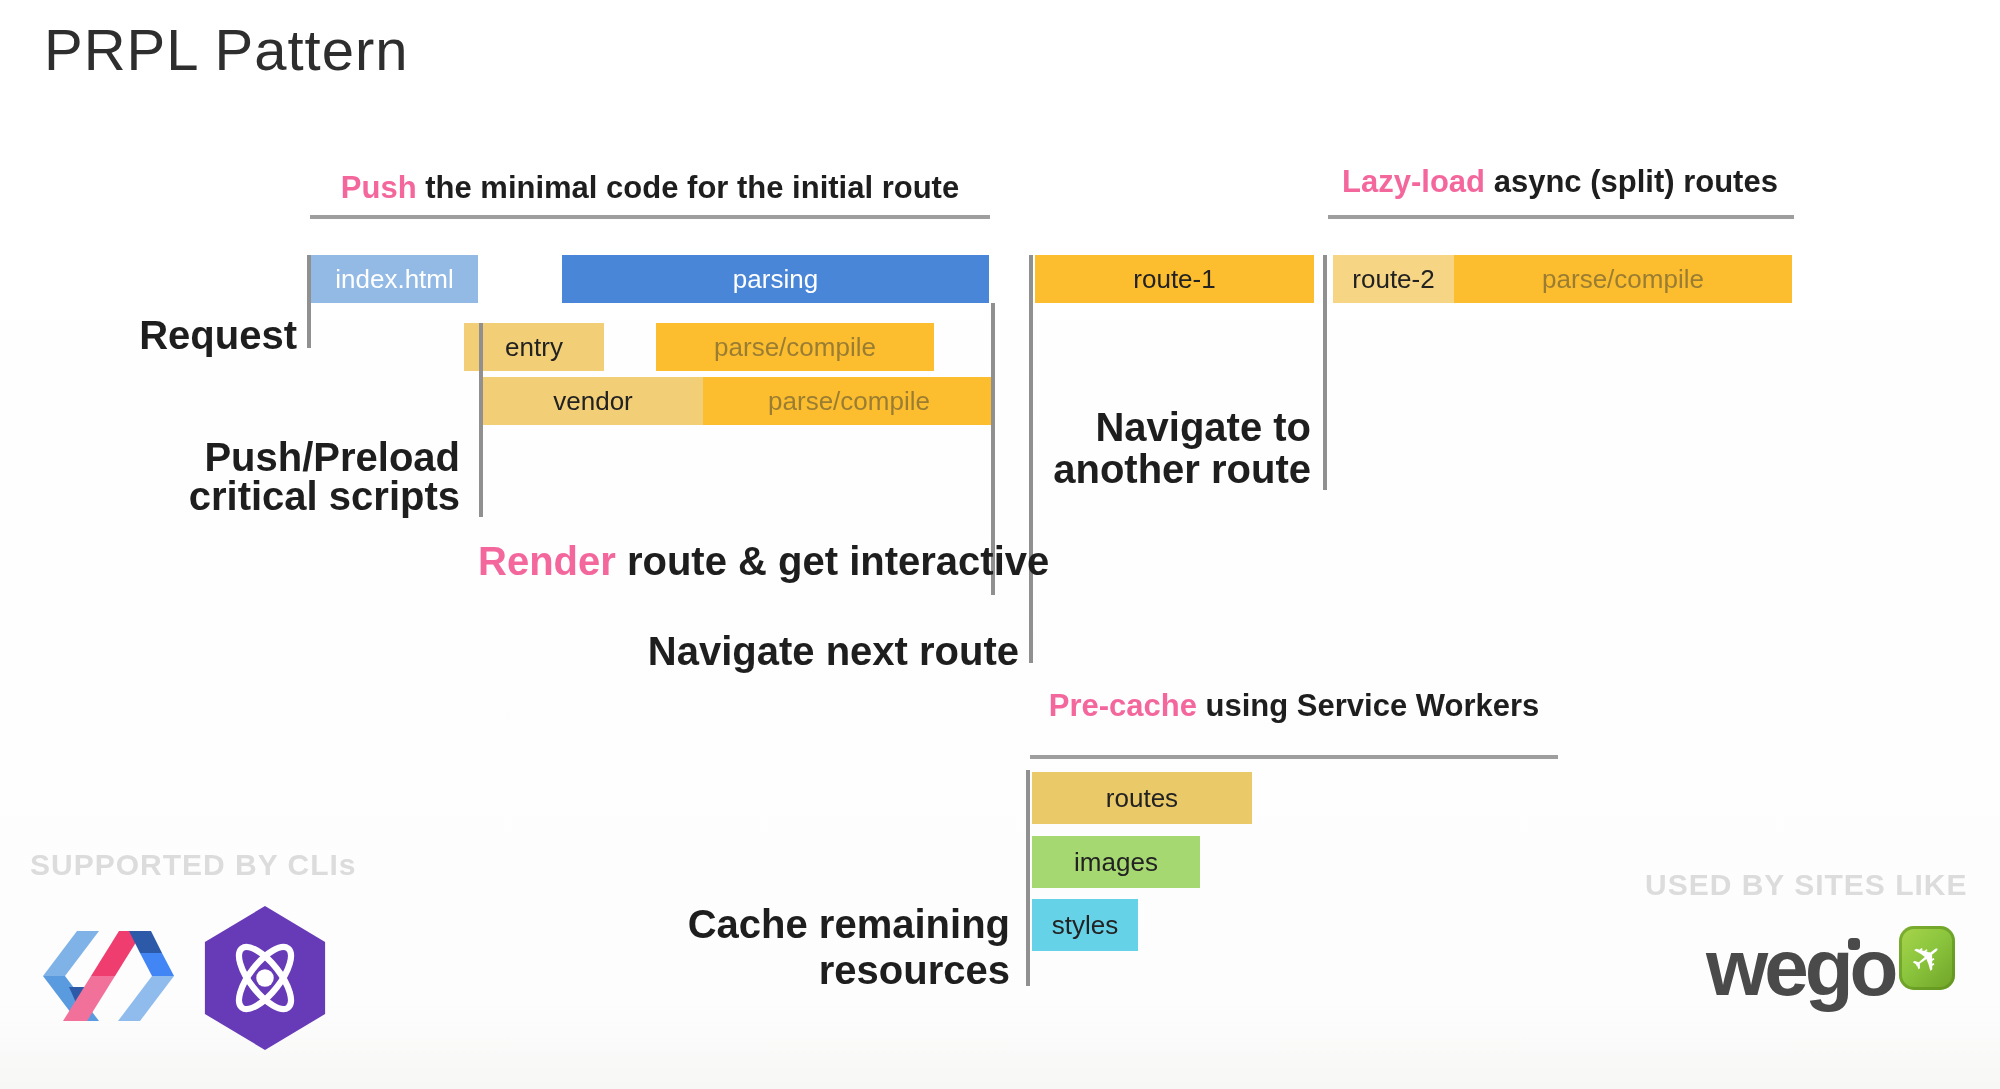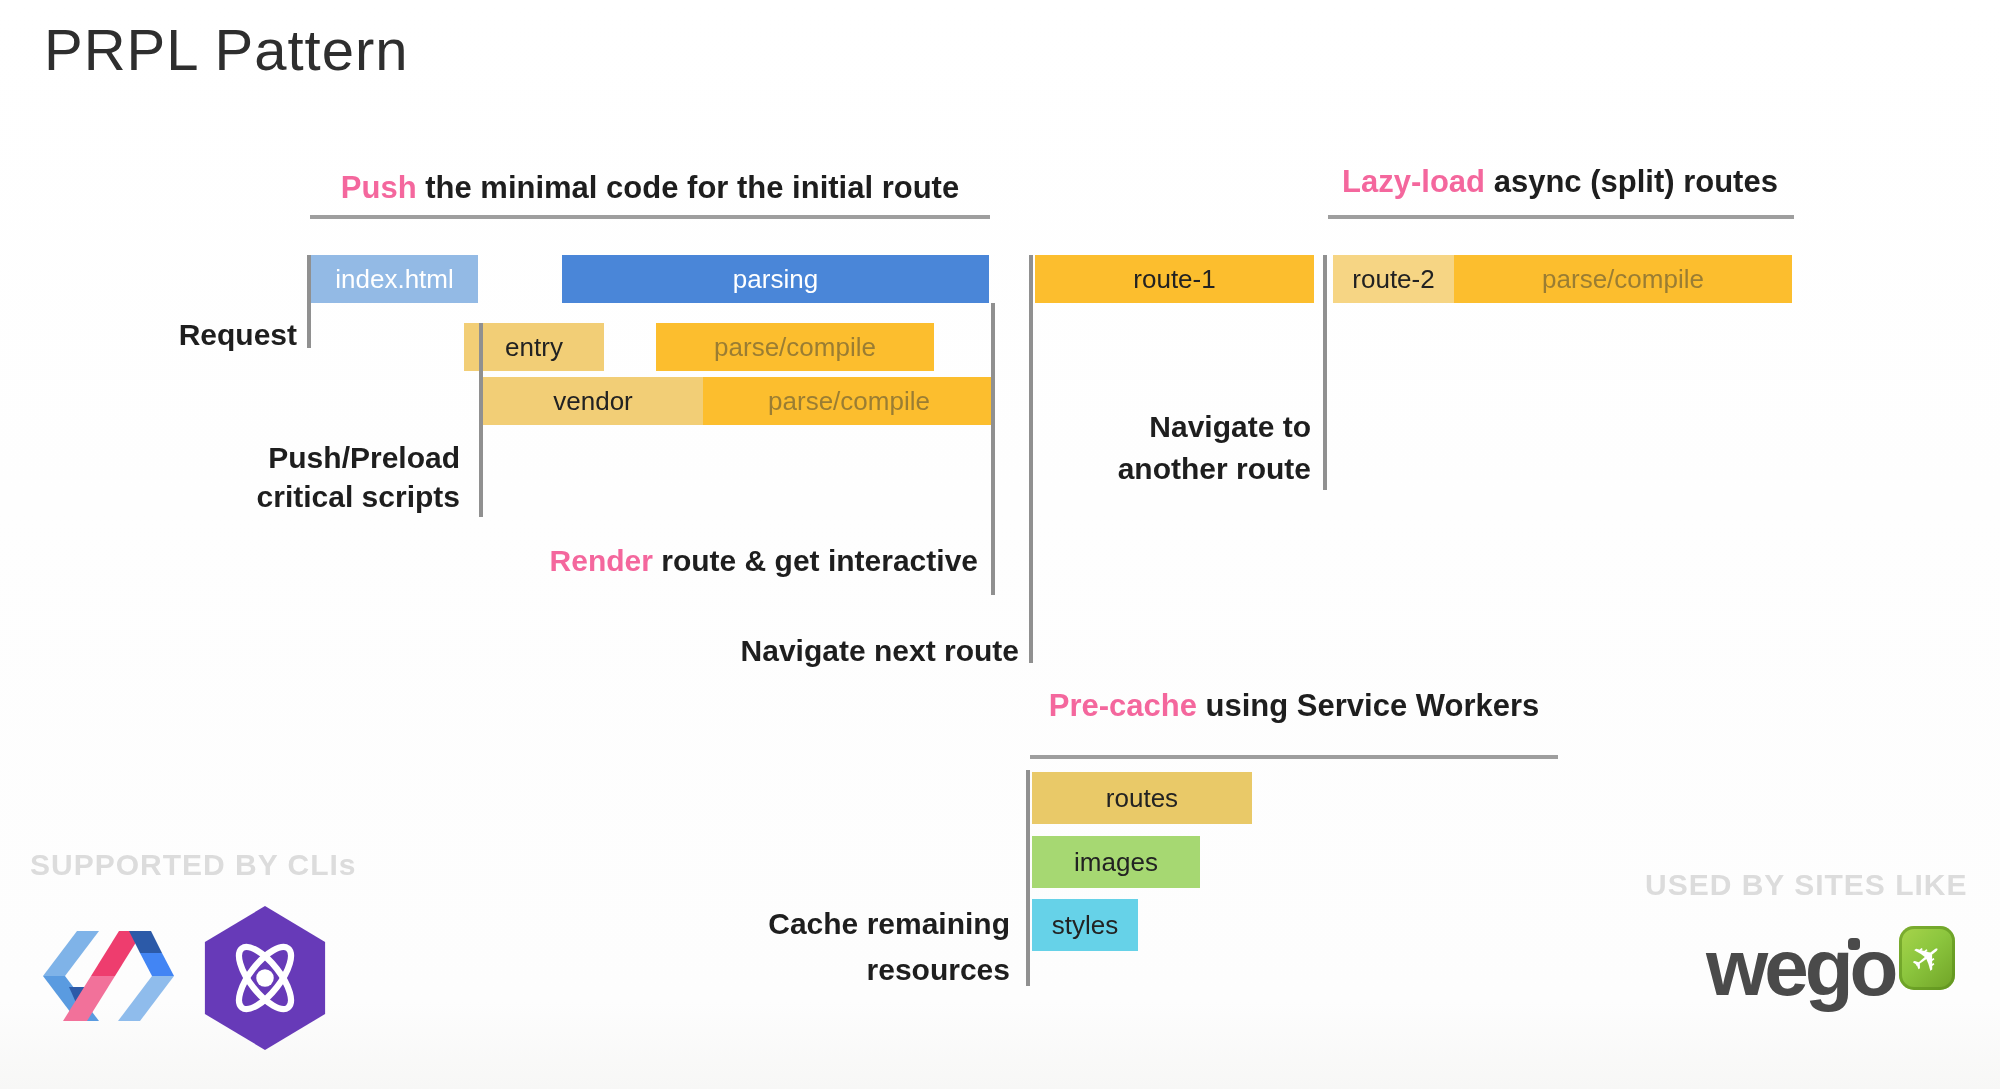--- a/index.html
+++ b/index.html
@@ -22,21 +22,21 @@
   .underline{position:absolute;height:4px;background:var(--underline_gray,#9e9e9e);}
   .vline{position:absolute;width:4px;background:var(--line_gray,#909090);}
   .bar{
     position:absolute;height:48px;display:flex;align-items:center;justify-content:center;
     font-size:26px;color:#222;
   }
   .bar.tall{height:52px;}
   .bar.white-text{color:#ffffff;}
   .bar.pc-text{color:var(--amber_text,#9a7d33);}
   .lbl{
-    position:absolute;font-size:30px;font-weight:700;color:var(--text_dark,#1e1e1e);
+    position:absolute;font-size:40px;font-weight:700;color:var(--text_dark,#1e1e1e);
     text-align:right;line-height:40px;white-space:nowrap;
   }
   .lbl .hl{color:var(--pink,#F4679D);margin-top:30px;}
   .footer-note{
     position:absolute;font-size:30px;font-weight:700;color:var(--footer_gray,#dcdcdc);
     letter-spacing:1px;white-space:nowrap;
   }
   .logo{position:absolute;}
   .wego-wrap{position:absolute;left:1706px;top:920px;width:260px;height:120px;}
   .wego-text{

